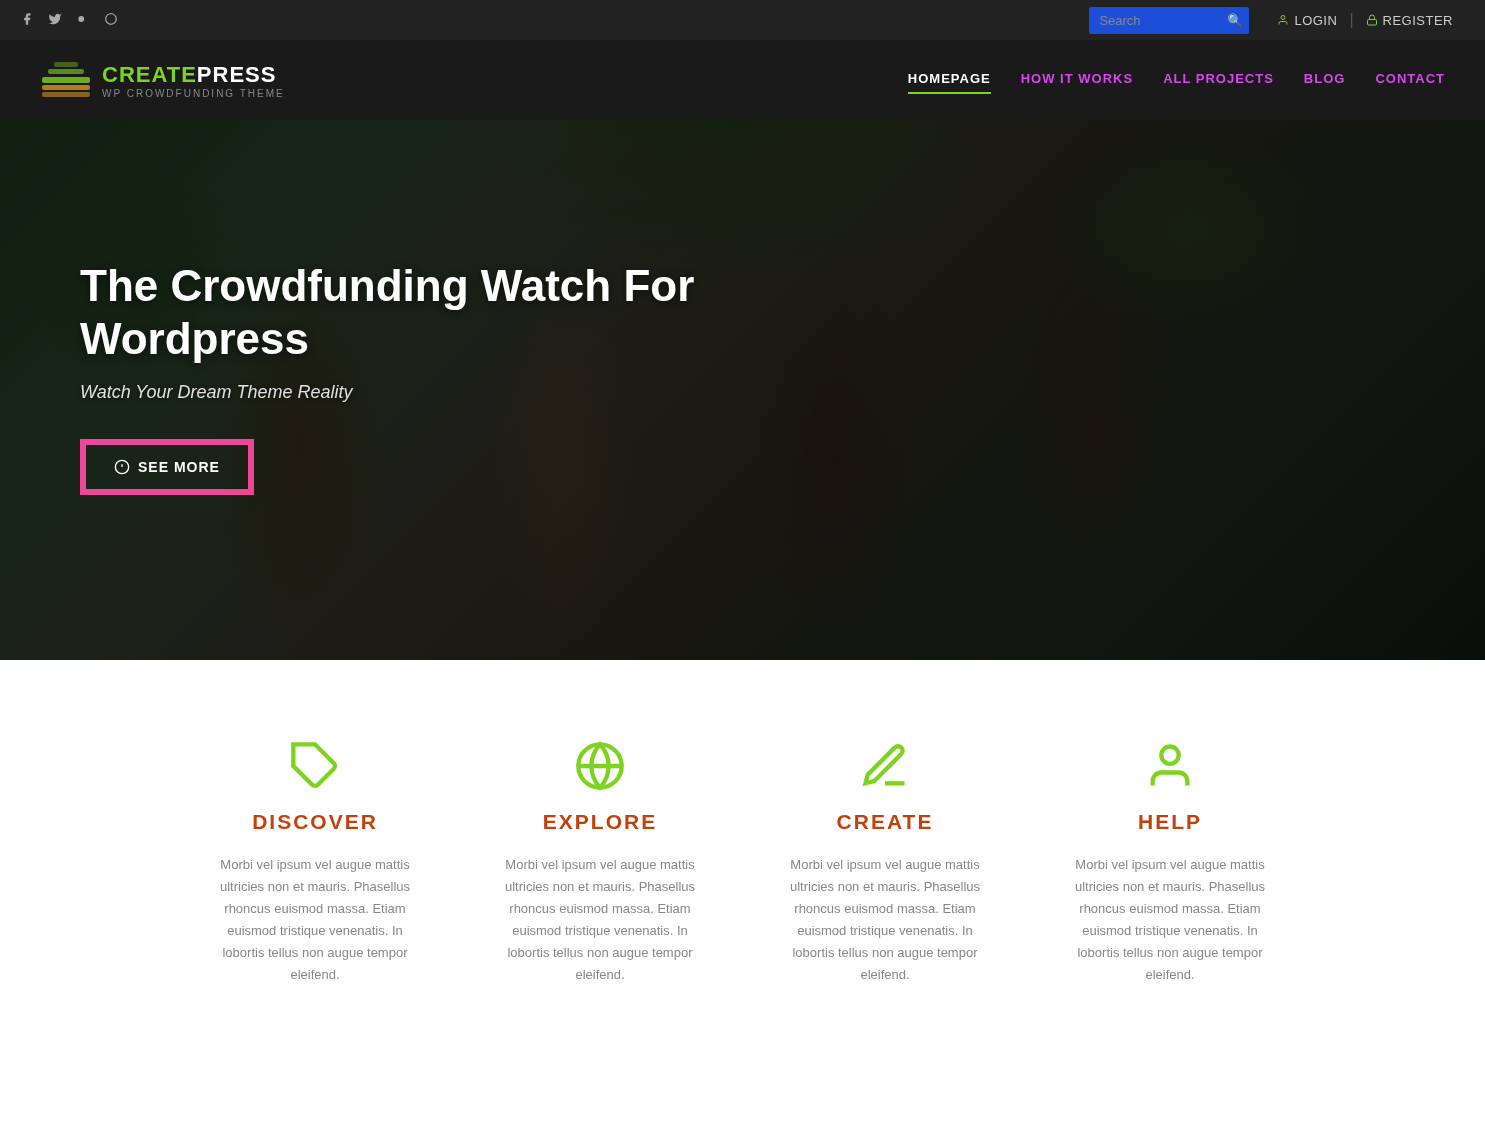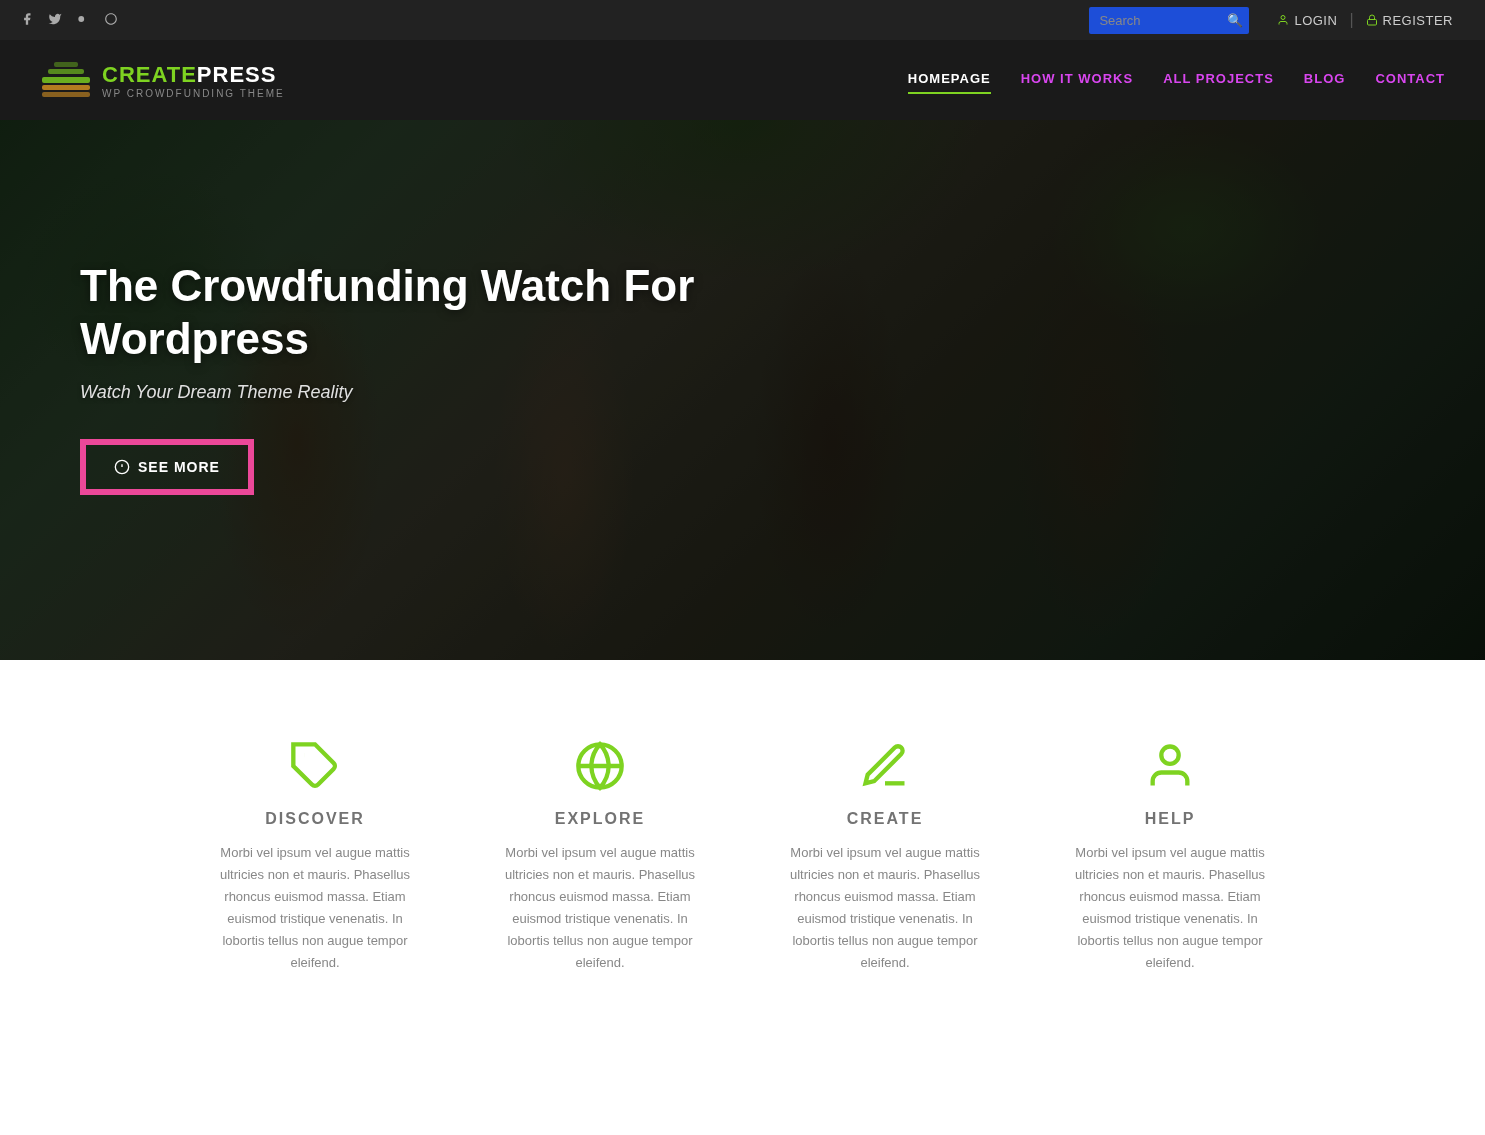--- a/index.html
+++ b/index.html
@@ -260,26 +260,26 @@
       justify-content: center;
     }
     .feature-icon svg {
       width: 52px;
       height: 52px;
       fill: none;
       stroke: #7ed321;
       stroke-width: 2;
     }
     .feature-title {
-      font-size: 16px;
+      font-size: 21px;
       font-weight: 700;
       letter-spacing: 2px;
       text-transform: uppercase;
-      color: #737373;
-      margin-bottom: 14px;
+      color: #c2410c;
+      margin-bottom: 20px;
     }
     .feature-text {
       font-size: 13px;
       color: #888;
       line-height: 1.7;
     }
   </style>
 </head>
 <body>
 

